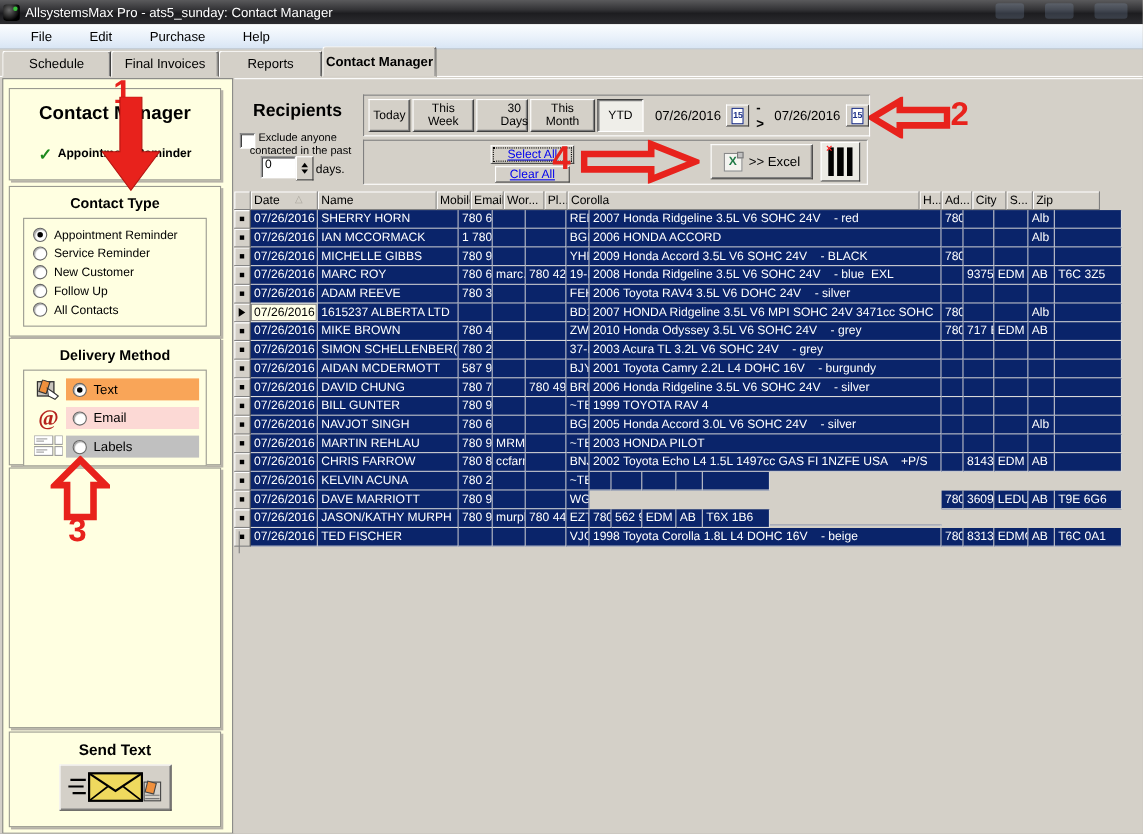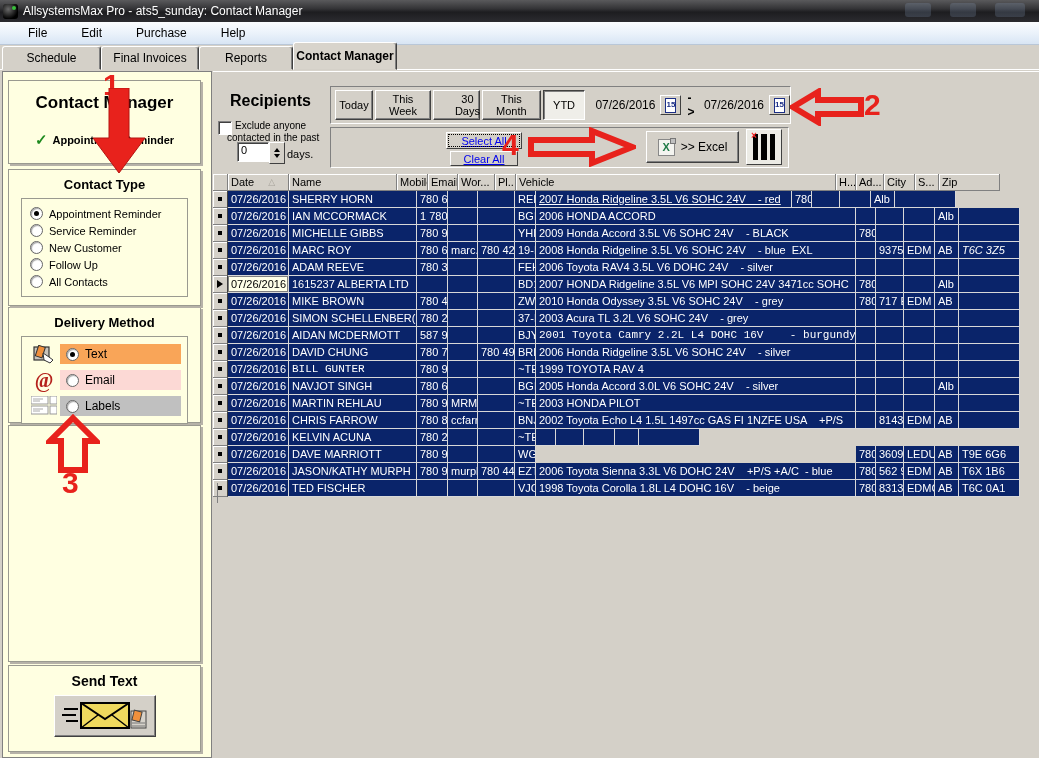--- a/index.html
+++ b/index.html
@@ -295,39 +295,39 @@
 
     <div class="grid">
       <div class="g-row" id="grid-header">
           <div class="g-h" style="width: 15px; padding: 0px;"></div>
           <div class="g-h" style="width: 61px;">Date<span class="sort-tri">△</span></div>
           <div class="g-h" style="width: 108px;">Name</div>
           <div class="g-h" style="width: 31px;">Mobile</div>
           <div class="g-h" style="width: 30px;">Email</div>
           <div class="g-h" style="width: 37px;">Wor...</div>
           <div class="g-h" style="width: 21px;">Pl...</div>
-          <div class="g-h" style="width: 320px;">Vehicle</div>
+          <div class="g-h" style="width: 320px;">Corolla</div>
           <div class="g-h" style="width: 20px;">H...</div>
           <div class="g-h" style="width: 28px;">Ad...</div>
           <div class="g-h" style="width: 31px;">City</div>
           <div class="g-h" style="width: 24px;">S...</div>
           <div class="g-h" style="width: 61px;">Zip</div>
         </div>
       <div id="grid-body">
           <div class="g-row">
             <div class="g-m" style="width: 15px;">
               <span class="dotmark"></span>
             </div>
             <div class="g-c" style="width: 61px;">07/26/2016</div>
             <div class="g-c" style="width: 128px;">SHERRY HORN</div>
             <div class="g-c" style="width: 31px;">780 65</div>
             <div class="g-c" style="width: 30px;"></div>
             <div class="g-c" style="width: 37px;"></div>
             <div class="g-c" style="width: 21px;">REE</div>
-            <div class="g-c" style="width: 256px; text-decoration: underline;">2007 Honda Ridgeline 3.5L V6 SOHC 24V    - red</div>
+            <div class="g-c" style="width: 320px;">2007 Honda Ridgeline 3.5L V6 SOHC 24V    - red</div>
             <div class="g-c" style="width: 20px;">780</div>
             <div class="g-c" style="width: 28px;"></div>
             <div class="g-c" style="width: 31px;"></div>
             <div class="g-c" style="width: 24px;">Alb</div>
             <div class="g-c" style="width: 61px;"></div>
           </div>
           <div class="g-row">
             <div class="g-m" style="width: 15px;">
               <span class="dotmark"></span>
             </div>
@@ -369,21 +369,21 @@
             <div class="g-c" style="width: 128px;">MARC ROY</div>
             <div class="g-c" style="width: 31px;">780 68</div>
             <div class="g-c" style="width: 30px;">marc.</div>
             <div class="g-c" style="width: 37px;">780 42</div>
             <div class="g-c" style="width: 21px;">19-K</div>
             <div class="g-c" style="width: 320px;">2008 Honda Ridgeline 3.5L V6 SOHC 24V    - blue  EXL</div>
             <div class="g-c" style="width: 20px;"></div>
             <div class="g-c" style="width: 28px;">9375</div>
             <div class="g-c" style="width: 31px;">EDM</div>
             <div class="g-c" style="width: 24px;">AB</div>
-            <div class="g-c" style="width: 61px; font-style: italic;">T6C 3Z5</div>
+            <div class="g-c" style="width: 61px;">T6C 3Z5</div>
           </div>
           <div class="g-row">
             <div class="g-m" style="width: 15px;">
               <span class="dotmark"></span>
             </div>
             <div class="g-c" style="width: 61px;">07/26/2016</div>
             <div class="g-c" style="width: 128px;">ADAM REEVE</div>
             <div class="g-c" style="width: 31px;">780 34</div>
             <div class="g-c" style="width: 30px;"></div>
             <div class="g-c" style="width: 37px;"></div>
@@ -449,21 +449,21 @@
           <div class="g-row">
             <div class="g-m" style="width: 15px;">
               <span class="dotmark"></span>
             </div>
             <div class="g-c" style="width: 61px;">07/26/2016</div>
             <div class="g-c" style="width: 128px;">AIDAN MCDERMOTT</div>
             <div class="g-c" style="width: 31px;">587 98</div>
             <div class="g-c" style="width: 30px;"></div>
             <div class="g-c" style="width: 37px;"></div>
             <div class="g-c" style="width: 21px;">BJY</div>
-            <div class="g-c" style="width: 320px; font-family: Liberation Mono, monospace;">2001 Toyota Camry 2.2L L4 DOHC 16V    - burgundy</div>
+            <div class="g-c" style="width: 320px;">2001 Toyota Camry 2.2L L4 DOHC 16V    - burgundy</div>
             <div class="g-c" style="width: 20px;"></div>
             <div class="g-c" style="width: 28px;"></div>
             <div class="g-c" style="width: 31px;"></div>
             <div class="g-c" style="width: 24px;"></div>
             <div class="g-c" style="width: 61px;"></div>
           </div>
           <div class="g-row">
             <div class="g-m" style="width: 15px;">
               <span class="dotmark"></span>
             </div>
@@ -478,21 +478,21 @@
             <div class="g-c" style="width: 28px;"></div>
             <div class="g-c" style="width: 31px;"></div>
             <div class="g-c" style="width: 24px;"></div>
             <div class="g-c" style="width: 61px;"></div>
           </div>
           <div class="g-row">
             <div class="g-m" style="width: 15px;">
               <span class="dotmark"></span>
             </div>
             <div class="g-c" style="width: 61px;">07/26/2016</div>
-            <div class="g-c" style="width: 128px; font-family: Liberation Mono, monospace;">BILL GUNTER</div>
+            <div class="g-c" style="width: 128px;">BILL GUNTER</div>
             <div class="g-c" style="width: 31px;">780 99</div>
             <div class="g-c" style="width: 30px;"></div>
             <div class="g-c" style="width: 37px;"></div>
             <div class="g-c" style="width: 21px;">~TE</div>
             <div class="g-c" style="width: 320px;">1999 TOYOTA RAV 4</div>
             <div class="g-c" style="width: 20px;"></div>
             <div class="g-c" style="width: 28px;"></div>
             <div class="g-c" style="width: 31px;"></div>
             <div class="g-c" style="width: 24px;"></div>
             <div class="g-c" style="width: 61px;"></div>
@@ -584,21 +584,20 @@
           <div class="g-row">
             <div class="g-m" style="width: 15px;">
               <span class="dotmark"></span>
             </div>
             <div class="g-c" style="width: 61px;">07/26/2016</div>
             <div class="g-c" style="width: 128px;">JASON/KATHY MURPH</div>
             <div class="g-c" style="width: 31px;">780 90</div>
             <div class="g-c" style="width: 30px;">murph</div>
             <div class="g-c" style="width: 37px;">780 44</div>
             <div class="g-c" style="width: 21px;">EZT</div>
-            <div class="g-c" style="width: 320px;">2006 Toyota Sienna 3.3L V6 DOHC 24V    +P/S +A/C  - blue</div>
             <div class="g-c" style="width: 20px;">780</div>
             <div class="g-c" style="width: 28px;">562 9</div>
             <div class="g-c" style="width: 31px;">EDM</div>
             <div class="g-c" style="width: 24px;">AB</div>
             <div class="g-c" style="width: 61px;">T6X 1B6</div>
           </div>
           <div class="g-row">
             <div class="g-m" style="width: 15px;">
               <span class="dotmark"></span>
             </div>

